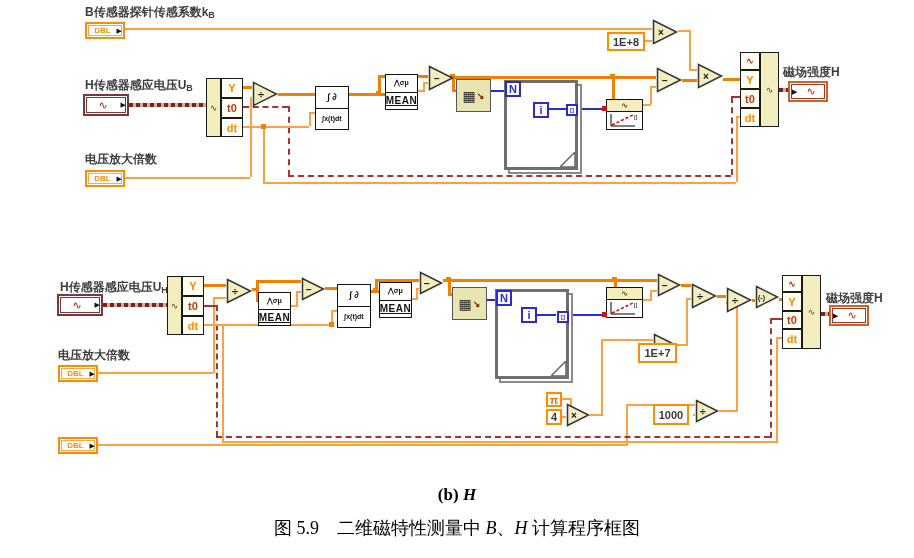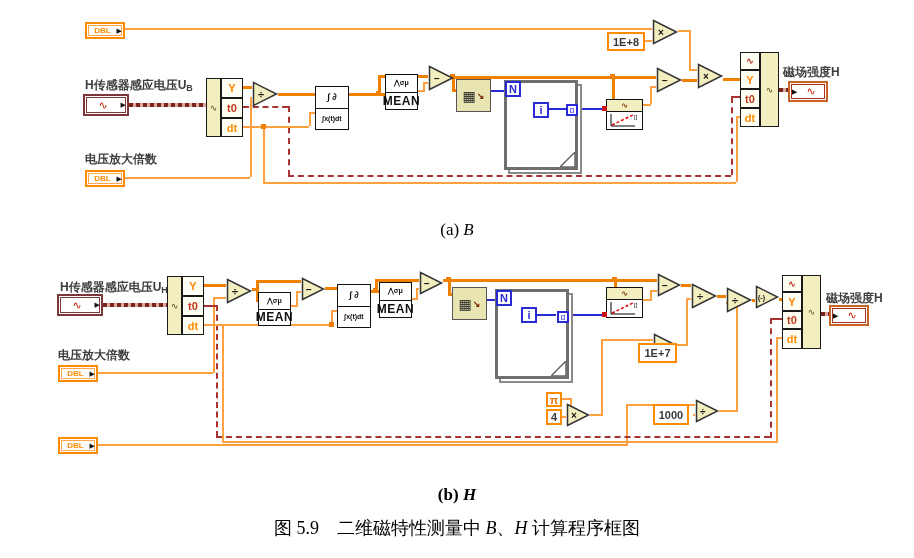--- a/index.html
+++ b/index.html
@@ -25,21 +25,21 @@
   .ycol{position:absolute;background:#f2eec0;border:1px solid #1a1a1a;box-sizing:border-box;
         display:flex;align-items:center;justify-content:center;color:#5a3a10;font-size:9px;z-index:2;}
   .cell{position:absolute;background:#fffef2;border:1px solid #1a1a1a;box-sizing:border-box;
         display:flex;align-items:center;justify-content:center;font-weight:bold;font-size:11px;z-index:2;}
   .cY{color:#ff8000;} .cT0{color:#c03818;} .cDT{color:#ff8c00;} .cWv{color:#b03020;font-size:9px;}
   
   .fnode{position:absolute;background:#fff;border:1.5px solid #111;box-sizing:border-box;
          display:flex;flex-direction:column;z-index:2;}
   .fr{flex:1;display:flex;align-items:center;justify-content:center;font-weight:bold;color:#111;}
   .fr + .fr{border-top:1px solid #111;}
-  .fr.small{font-size:7px;} .fr.med{font-size:9px;} .fr.mean{font-size:12px;letter-spacing:.5px;}
+  .fr.small{font-size:7px;} .fr.med{font-size:9px;} .fr.mean{font-size:10px;letter-spacing:.5px;text-decoration:underline;}
   
   .const{position:absolute;background:#fff;border:2px solid #ff8c00;box-sizing:border-box;
          display:flex;align-items:center;justify-content:center;font-weight:bold;font-size:11px;color:#3a3a3a;z-index:2;}
   .const.orange{color:#e07000;}
   
   .nbox{position:absolute;background:#fff;border:2px solid #2a2ad4;box-sizing:border-box;color:#2a2ad4;
         font-weight:bold;font-size:11px;display:flex;align-items:center;justify-content:center;z-index:3;}
   .tunnel{position:absolute;background:#fff;border:2px solid #2a2ad4;box-sizing:border-box;color:#2a2ad4;
         font-weight:bold;font-size:6px;display:flex;align-items:center;justify-content:center;z-index:3;}
   .loop{position:absolute;border:3px solid #6f6f6f;box-sizing:border-box;z-index:1;
@@ -121,20 +121,23 @@
     <div class="w wo2h" style="left:736px;top:116px;width:4px;"></div>
     <div class="w wo2h" style="left:125px;top:177px;width:125px;"></div>
     <div class="w wo2v" style="left:250px;top:97px;height:80px;"></div>
     <div class="w wmh" style="left:779px;top:88px;width:9px;"></div>
     <div class="jdot" style="left:376px;top:91px;"></div>
     <div class="jdot" style="left:450px;top:74px;"></div>
     <div class="jdot" style="left:610px;top:74px;"></div>
     <div class="jdot" style="left:261px;top:124px;"></div>
     <div class="cdot" style="left:602px;top:106px;"></div>
 
+    <div class="lbl" style="left:85px;top:4px;">
+      <span>B传感器探针传感系数k</span><span class="sb">B</span>
+    </div>
     <div class="dblt" style="left:85px;top:22px;width:40px;height:17px;">
       <div class="in">DBL</div>
         <span class="tarrow">▶</span>
     </div>
     <div class="lbl" style="left:85px;top:77px;">
       <span>H传感器感应电压U</span><span class="sb">B</span>
     </div>
     <div class="ctrlwf" style="left:83px;top:94px;width:46px;height:22px;">
       <div class="in">∿</div>
         <span class="tarrow">▶</span>
@@ -407,23 +410,20 @@
     <div class="cell cDT" style="left:782px;top:329px;width:20px;height:20px;">dt</div>
     <div class="ycol" style="left:802px;top:275px;width:19px;height:74px;">∿</div>
 
     <div class="lbl" style="left:826px;top:290px;">磁场强度H</div>
     <div class="indwf" style="left:829px;top:305px;width:40px;height:21px;">
       <span class="larrow">▶</span>
         <div class="in">∿</div>
     </div>
   </div>
 
-  <div class="cap" style="top:220px;font-size:17px;">
-    <span>(a) </span><i>B</i>
-  </div>
   <div class="cap" style="top:485px;font-size:17px;font-weight:bold;">
     <span>(b) </span><i>H</i>
   </div>
   <div class="cap" style="top:516px;font-size:18px;">
     <span>图 5.9</span><span style="display:inline-block;width:18px;"></span><span>二维磁特性测量中</span>
     <i>B</i><span>、</span><i>H</i>
     <span>计算程序框图</span>
   </div>
 
 </div>

